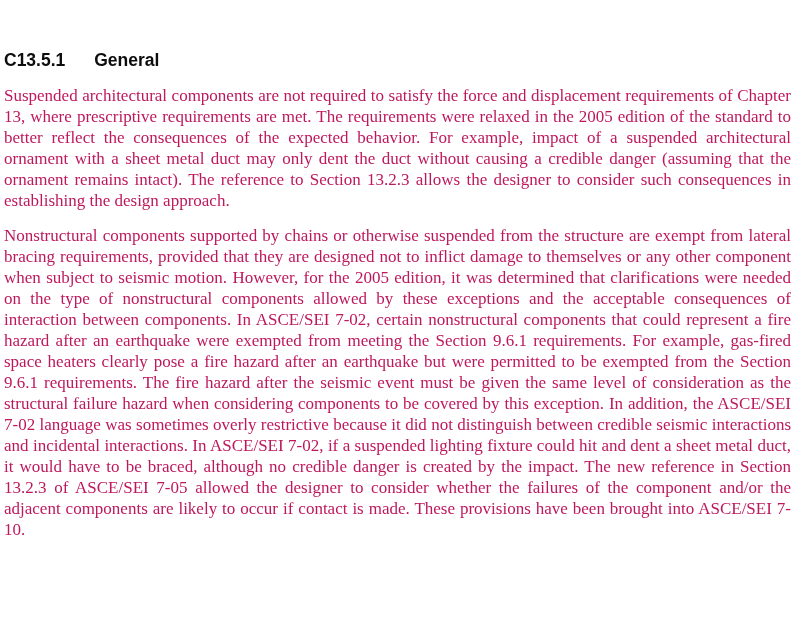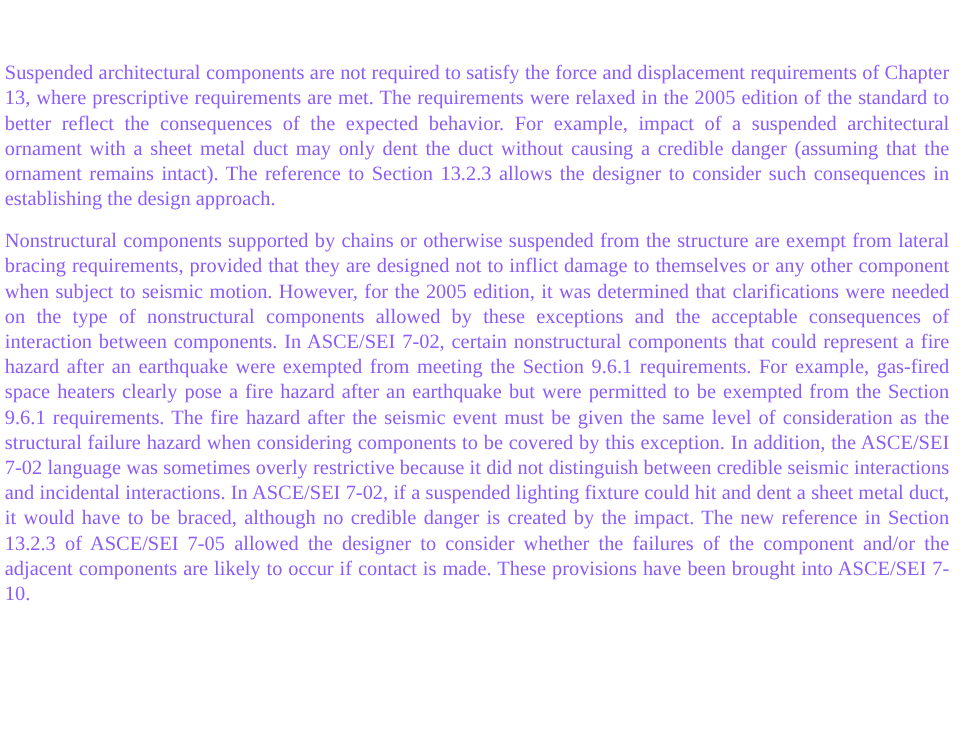--- a/index.html
+++ b/index.html
@@ -32,25 +32,29 @@
     display: inline-block;
   }
   .heading-title {
     display: inline-block;
     margin-left: 24px;
   }
   .body-para {
     font-family: "Liberation Serif", "DejaVu Serif", serif;
     font-size: 17px;
     line-height: 21px;
-    color: #8b5cf6;
+    color: #be185d;
     text-align: justify;
     margin: 0 0 14px 0;
     padding: 0;
   }
 </style>
 </head>
 <body>
 
 <div class="page">
+  <h2 class="heading">
+    <span class="heading-number">C13.5.1</span>
+    <span class="heading-title">General</span>
+  </h2>
   <p class="body-para">Suspended architectural components are not required to satisfy the force and displacement requirements of Chapter 13, where prescriptive requirements are met. The requirements were relaxed in the 2005 edition of the standard to better reflect the consequences of the expected behavior. For example, impact of a suspended architectural ornament with a sheet metal duct may only dent the duct without causing a credible danger (assuming that the ornament remains intact). The reference to Section 13.2.3 allows the designer to consider such consequences in establishing the design approach.</p>
   <p class="body-para">Nonstructural components supported by chains or otherwise suspended from the structure are exempt from lateral bracing requirements, provided that they are designed not to inflict damage to themselves or any other component when subject to seismic motion. However, for the 2005 edition, it was determined that clarifications were needed on the type of nonstructural components allowed by these exceptions and the acceptable consequences of interaction between components. In ASCE/SEI 7-02, certain nonstructural components that could represent a fire hazard after an earthquake were exempted from meeting the Section 9.6.1 requirements. For example, gas-fired space heaters clearly pose a fire hazard after an earthquake but were permitted to be exempted from the Section 9.6.1 requirements. The fire hazard after the seismic event must be given the same level of consideration as the structural failure hazard when considering components to be covered by this exception. In addition, the ASCE/SEI 7-02 language was sometimes overly restrictive because it did not distinguish between credible seismic interactions and incidental interactions. In ASCE/SEI 7-02, if a suspended lighting fixture could hit and dent a sheet metal duct, it would have to be braced, although no credible danger is created by the impact. The new reference in Section 13.2.3 of ASCE/SEI 7-05 allowed the designer to consider whether the failures of the component and/or the adjacent components are likely to occur if contact is made. These provisions have been brought into ASCE/SEI 7-10.</p>
 </div>
 
 </body></html>

